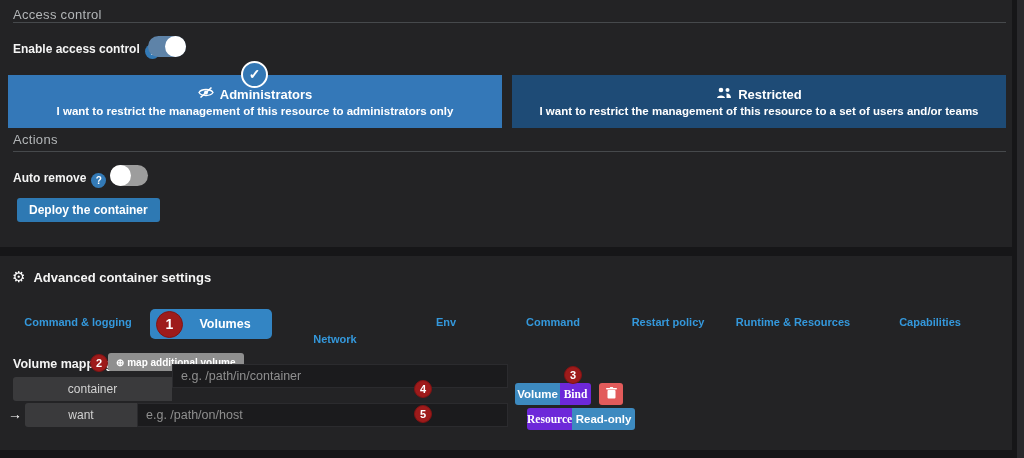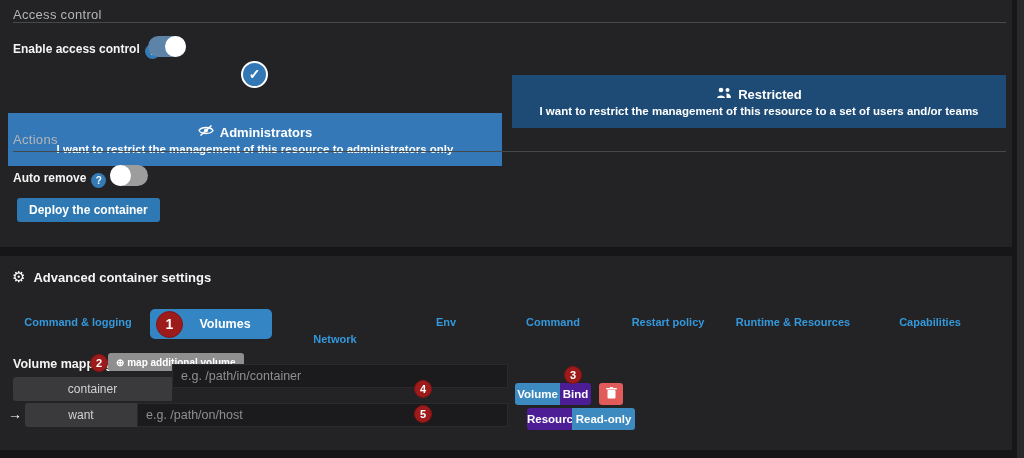--- a/index.html
+++ b/index.html
@@ -18,21 +18,21 @@
                background:#337ab7; color:#fff; font-size:10px; font-weight:bold;
                text-align:center; line-height:15px; vertical-align:-2px; margin-left:5px; }
 
   .toggle { position:absolute; width:38px; height:21px; border-radius:11px; }
   .toggle .knob { position:absolute; top:0px; width:21px; height:21px; border-radius:50%; background:#fff; }
   .toggle.on { background:#5e83a8; } .toggle.on .knob { right:0; }
   .toggle.off { background:#9d9d9d; } .toggle.off .knob { left:0; }
 
   .ac-card { position:absolute; top:75px; width:494px; height:53px; color:#fff;
              display:flex; flex-direction:column; justify-content:center; align-items:center; cursor:pointer; }
-  #card-admin { left:8px; background:#3478b8;margin-top:38px; }
+  #card-admin { left:8px; background:#3478b8; }
   #card-restricted { left:512px; background:#1e4b76; }
   .ac-card .card-title { font-size:13px; font-weight:bold; display:flex; align-items:center; gap:6px; }
   .ac-card .card-desc { font-size:11.5px; font-weight:bold; margin-top:3px; }
   #check-circle { position:absolute; left:241px; top:61px; width:27px; height:27px; border-radius:50%;
                   background:#3377b4; border:2px solid #fff; color:#fff; font-size:14px; font-weight:bold;
                   text-align:center; line-height:23px; z-index:3; }
 
   .btn-primary { position:absolute; background:#2e79b3; color:#fff; font-weight:bold; font-size:12px;
                  border:none; border-radius:3px; padding:5px 12px; cursor:pointer; }
 
@@ -51,21 +51,21 @@
              border-radius:3px; color:#fff; font-size:10px; font-weight:bold; padding:0 8px; cursor:pointer; }
 
   .addon { position:absolute; height:24px; background:#3a3a3c; color:#d2d2d2; font-size:12px;
            text-align:center; line-height:24px; border-radius:3px 0 0 3px; }
   .path-input { position:absolute; height:24px; background:#1b1b1d; border:1px solid #2b2b2e;
                 color:#e0e0e0; font-size:12.5px; padding:0 8px; }
   .path-input::placeholder { color:#8f8f8f; }
 
   .grp-btn { position:absolute; height:22px; border:none; color:#fff; font-size:11.5px;
              font-weight:bold; cursor:pointer; }
-  .grp-light { background:#3d8ac0; } .grp-dark { background:#4c1d95; }
+  .grp-light { background:#3d8ac0; } .grp-dark { background:#6d28d9;font-family:Liberation Serif, serif; }
 
   #trash-btn { position:absolute; left:599px; top:127px; width:24px; height:22px; background:#e25b5b;
                border:none; border-radius:3px; cursor:pointer; display:flex; align-items:center; justify-content:center; }
   #host-arrow { position:absolute; left:8px; top:150px; color:#fff; font-size:14px; font-weight:bold; }
   .gear { color:#fff; font-size:15px; margin-right:8px; }
   .icon-svg { display:inline-block; vertical-align:middle; }
 </style>
 </head>
 <body>
 

